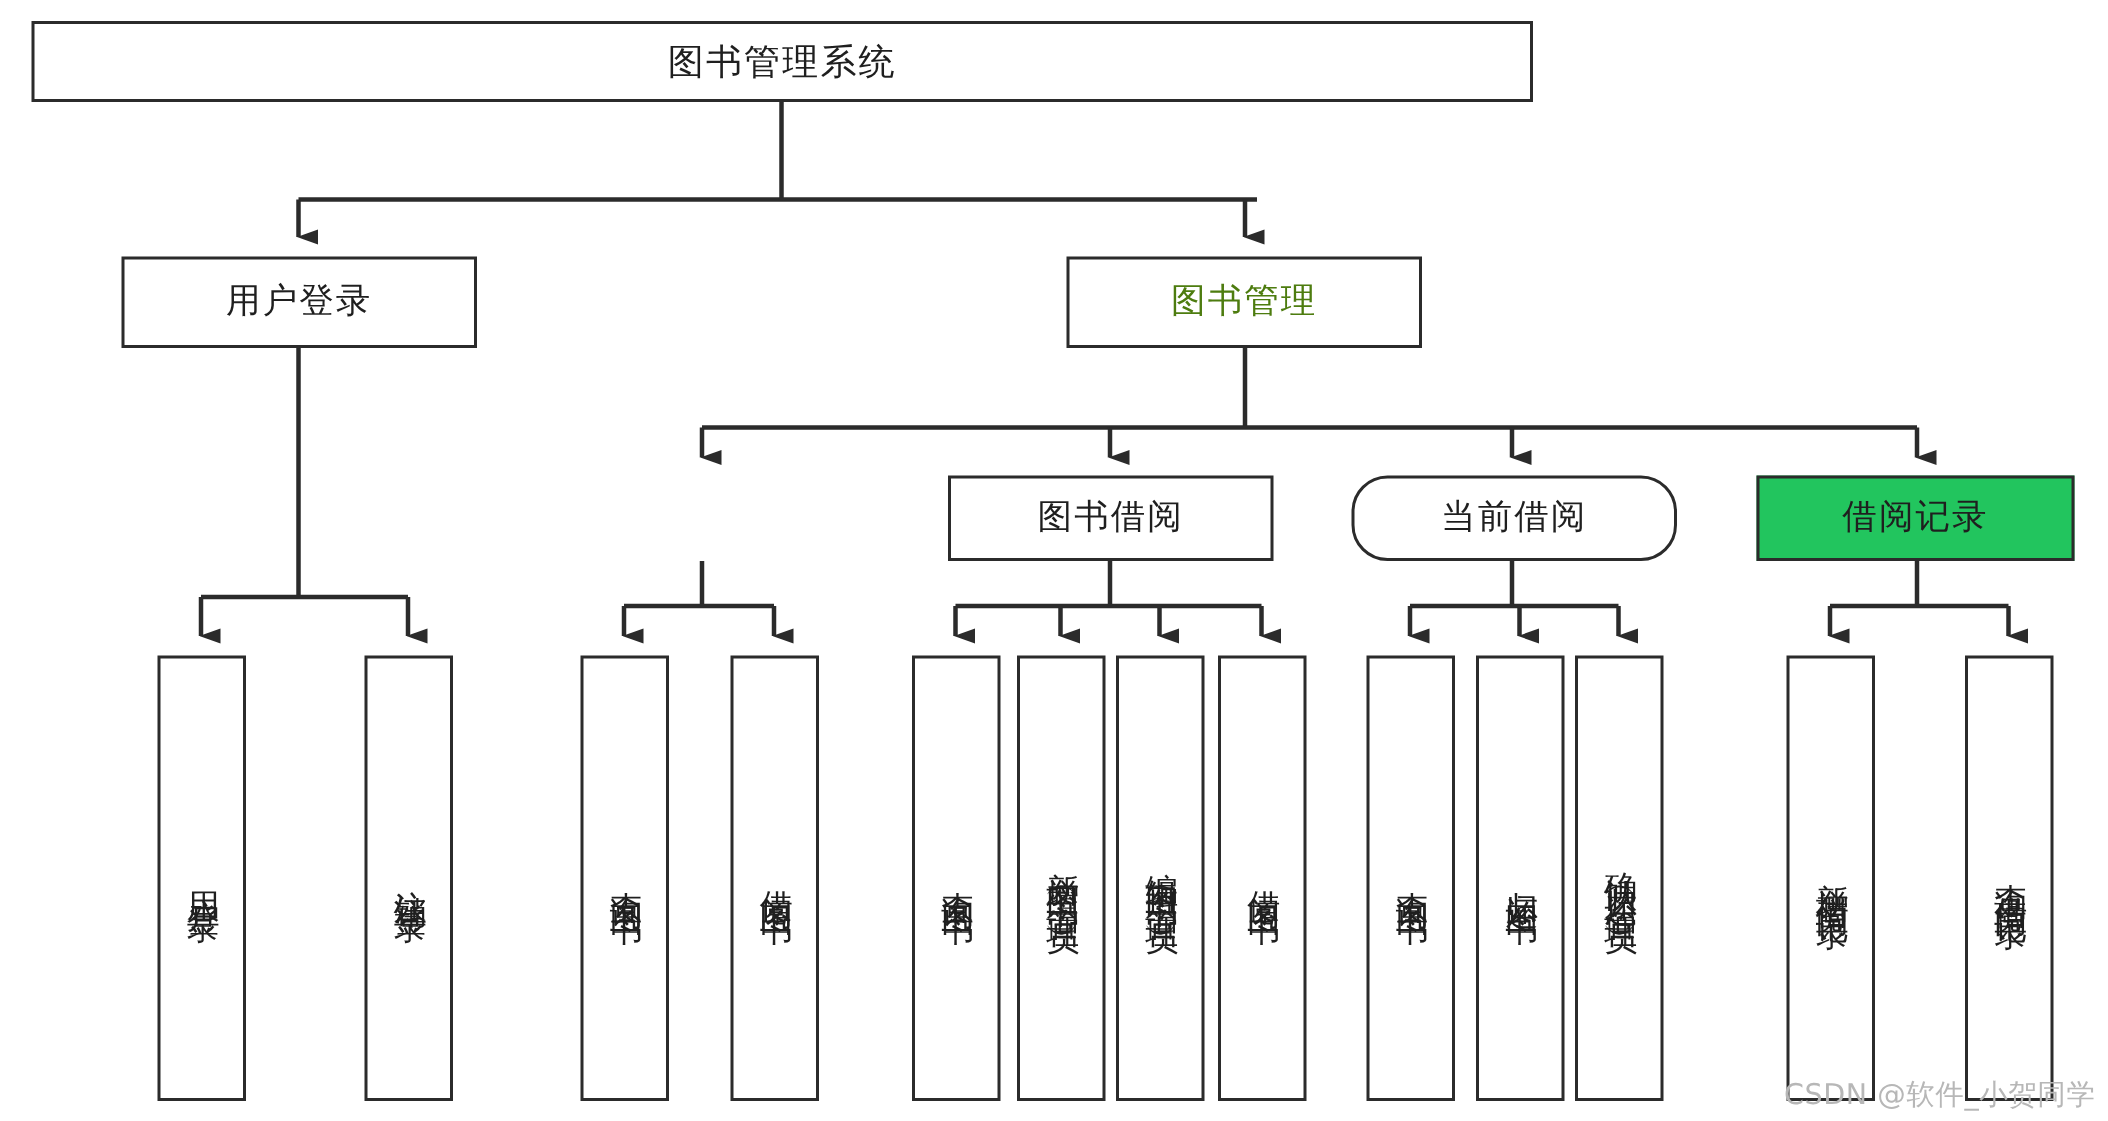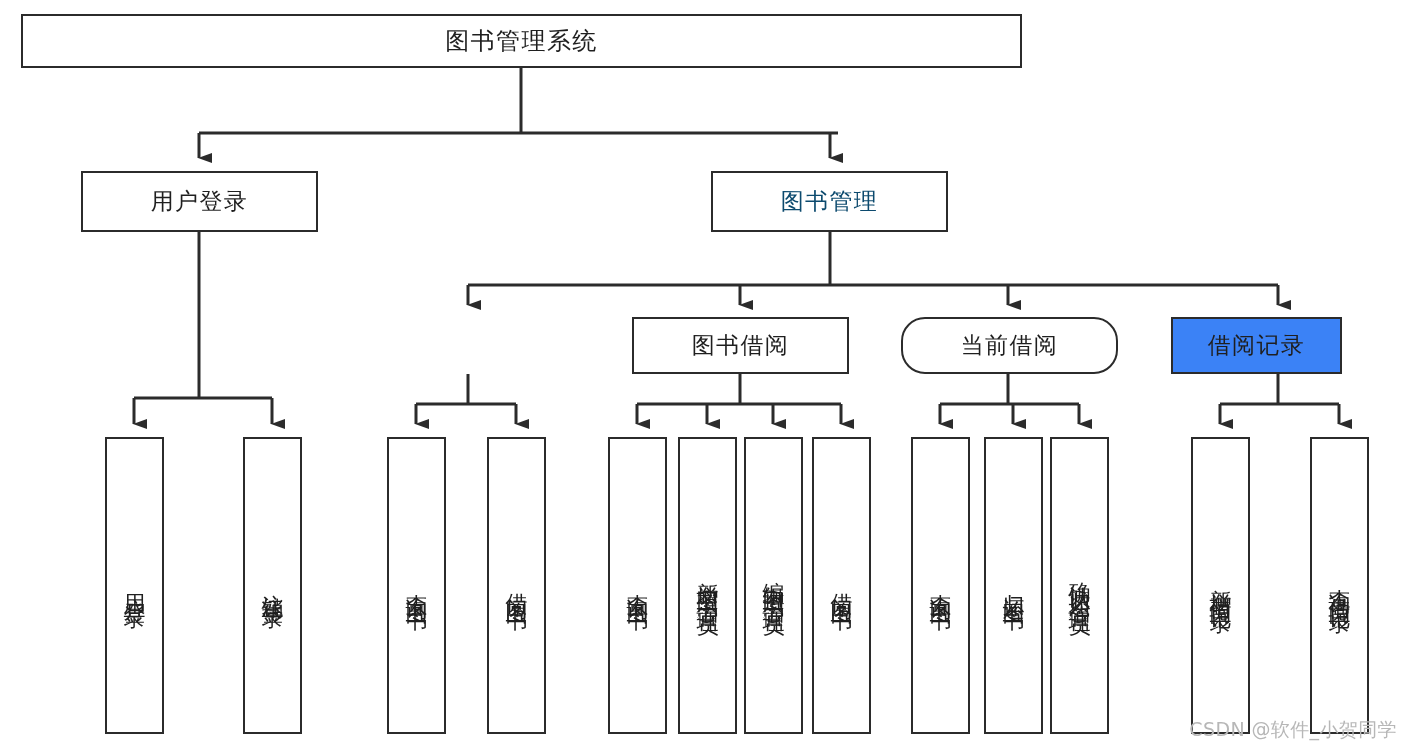--- a/index.html
+++ b/index.html
@@ -145,30 +145,30 @@
   </svg>
 
   <div class="node root horizontal" style="left: 21px; top: 14px; width: 1001px; height: 54px; border-color: rgb(43, 43, 43); background: rgb(255, 255, 255);">
     <span class="node-label" style="color: rgb(31, 31, 31);">图书管理系统</span>
   </div>
 
   <div class="node horizontal" style="left: 81px; top: 171px; width: 237px; height: 61px; border-color: rgb(43, 43, 43); background: rgb(255, 255, 255);">
     <span class="node-label" style="color: rgb(31, 31, 31);">用户登录</span>
   </div>
   <div class="node horizontal" style="left: 711px; top: 171px; width: 237px; height: 61px; border-color: rgb(43, 43, 43); background: rgb(255, 255, 255);">
-    <span class="node-label" style="color: #0c4a6e;">图书管理</span>
+    <span class="node-label" style="color: #4d7c0f;">图书管理</span>
   </div>
 
   <div class="node horizontal" style="left: 632px; top: 317px; width: 217px; height: 57px; border-color: rgb(43, 43, 43); background: rgb(255, 255, 255);">
     <span class="node-label" style="color: rgb(31, 31, 31);">图书借阅</span>
   </div>
   <div class="node horizontal" style="left: 901px; top: 317px; width: 217px; height: 57px; border-color: rgb(43, 43, 43); background: rgb(255, 255, 255); border-radius: 24px;">
     <span class="node-label" style="color: rgb(31, 31, 31);">当前借阅</span>
   </div>
-  <div class="node horizontal" style="left: 1171px; top: 317px; width: 171px; height: 57px; border-color: rgb(43, 43, 43); background: #3b82f6;">
+  <div class="node horizontal" style="left: 1171px; top: 317px; width: 212px; height: 57px; border-color: rgb(43, 43, 43); background: #22c55e;">
     <span class="node-label" style="color: rgb(31, 31, 31);">借阅记录</span>
   </div>
 
   <div class="node vertical" style="left: 105px; top: 437px; width: 59px; height: 297px; border-color: rgb(43, 43, 43); background: rgb(255, 255, 255);">
     <span class="node-label" style="color: rgb(31, 31, 31);">用户登录</span>
   </div>
   <div class="node vertical" style="left: 243px; top: 437px; width: 59px; height: 297px; border-color: rgb(43, 43, 43); background: rgb(255, 255, 255);">
     <span class="node-label" style="color: rgb(31, 31, 31);">注销登录</span>
   </div>
   <div class="node vertical" style="left: 387px; top: 437px; width: 59px; height: 297px; border-color: rgb(43, 43, 43); background: rgb(255, 255, 255);">

